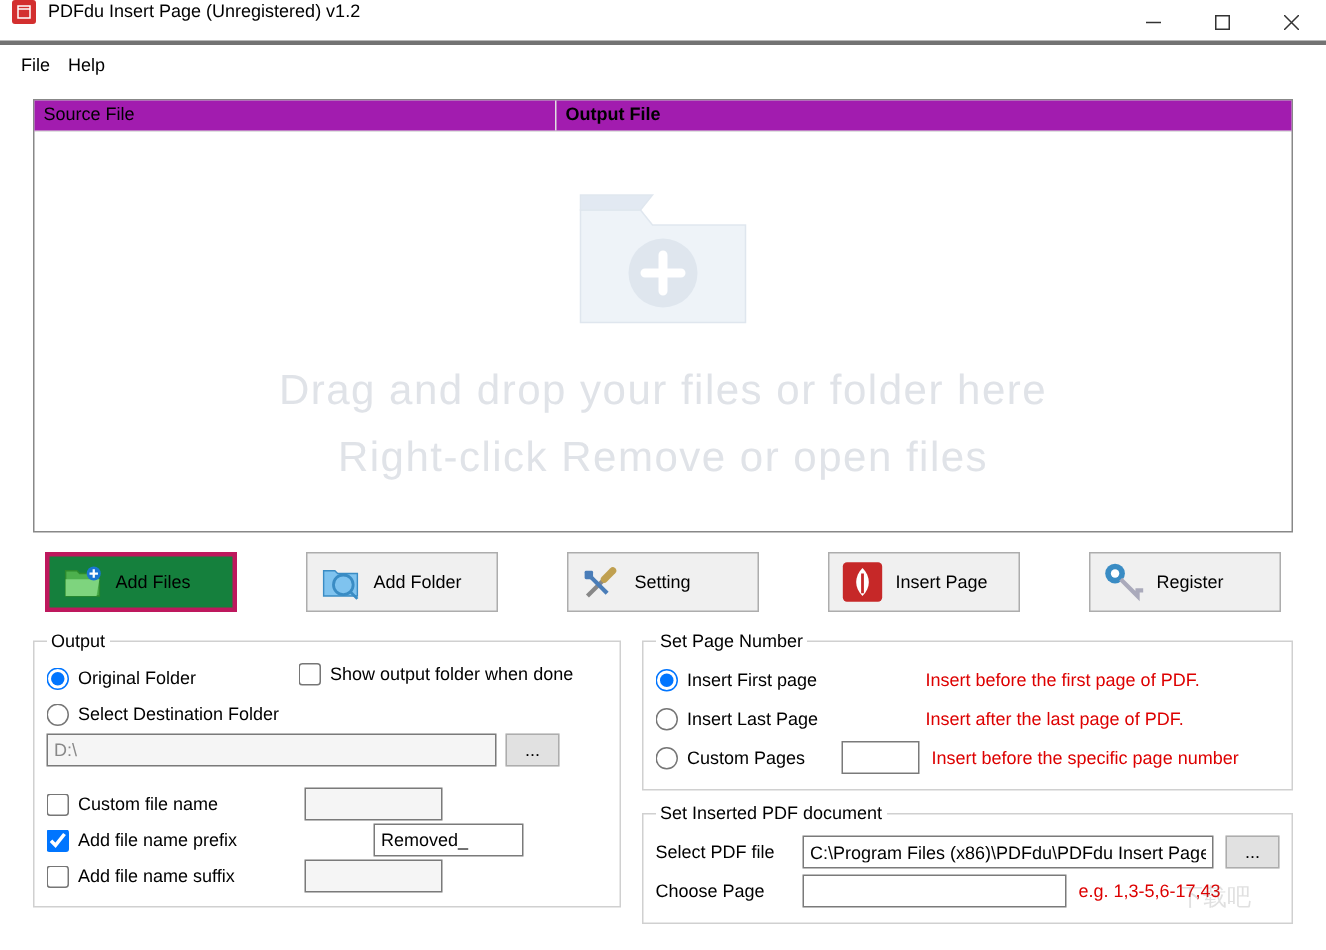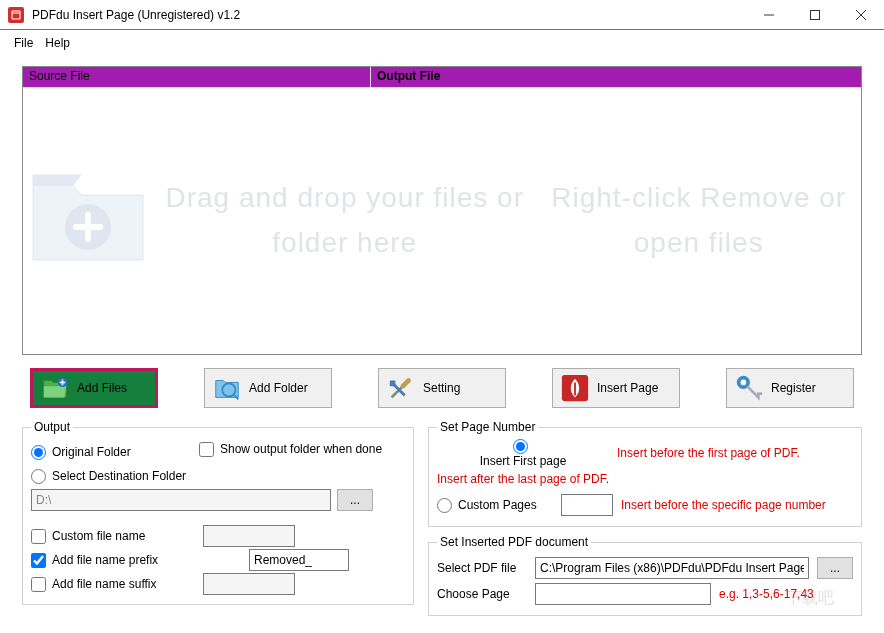--- a/index.html
+++ b/index.html
@@ -1,31 +1,31 @@
 <!DOCTYPE html>
 <html><head>
 <meta charset="utf-8">
 <style>
   * { box-sizing: border-box; }
   body { margin:0; font-family:"Microsoft YaHei","Segoe UI",Tahoma,sans-serif; font-size:12px; background:#fff; color:#000; overflow:hidden; width:884px; height:633px; }
-  .titlebar { height:30px; display:flex; align-items:center; border-bottom:1px solid #737373; padding-left:8px; }
+  .titlebar { height:30px; display:flex; align-items:flex-start; border-bottom:3px solid #737373; padding-left:8px; }
   .titlebar .app-icon { width:16px; height:16px; background:#d32f2f; margin-right:8px; display:flex; align-items:center; justify-content:center; border-radius:2px; }
   .titlebar .app-icon svg { width:10px; height:10px; }
   .titlebar .title { flex:1; color:#000; }
   .winbtn { width:46px; height:30px; display:flex; align-items:center; justify-content:center; }
   .winbtn svg { width:10px; height:10px; stroke:#333; stroke-width:1; fill:none; }
   .menubar { height:26px; display:flex; align-items:center; padding-left:8px; }
   .menubar span { padding:2px 6px; cursor:default; }
   .content { padding:10px 22px 6px 22px; }
   .table-wrap { border:1px solid #888; height:289px; background:#fff; position:relative; }
   .thead { display:flex; height:21px; border-bottom:1px solid #e0e0e0; background:#a21caf; }
   .thead .th { padding:2px 6px; border-right:1px solid #e0e0e0; }
   .thead .th:first-child { width:348px; }
   .thead .th:last-child { flex:1; border-right:none;font-weight:bold; }
-  .placeholder { position:absolute; top:21px; left:0; right:0; bottom:0; display:flex; flex-direction:row; align-items:center; justify-content:center; }
+  .placeholder { position:absolute; top:21px; left:0; right:0; bottom:0; display:flex; flex-direction:column; align-items:center; justify-content:center; }
   .folder-icon { margin-bottom:10px; opacity:0.6; }
   .dndtxt { color:#e0e3e8; font-size:28px; letter-spacing:1px; line-height:1.6; text-align:center; font-weight:400; }
   .toolbar { display:flex; gap:46px; padding:13px 8px 12px 8px; }
   .tbtn { width:128px; height:40px; border:1px solid #adadad; background:#f0f0f0; display:flex; align-items:center; padding:0 6px; gap:6px; }
   .tbtn.active { border:3px solid #be185d; background:#15803d; }
   .tbtn .ticon { width:32px; height:32px; display:flex; align-items:center; justify-content:center; }
   fieldset { border:1px solid #d0d0d0; margin:0; padding:6px 8px 8px 8px; }
   legend { padding:0 3px; }
   .panels { display:flex; gap:14px; }
   .left-panel { width:392px; }
@@ -193,27 +193,31 @@
             </div>
           <input type="text" disabled="" style="width: 92px;">
         </div>
       </fieldset>
     </div>
 
     <div class="right-panel">
       <fieldset>
         <legend>Set Page Number</legend>
         <div class="spn-row">
-          <div style="width:172px;display:flex;align-items:center;flex-direction:column;">
+          <div style="width:172px;display:flex;align-items:center;">
               <input type="radio" class="radio" checked="" style="">
               <span>Insert First page</span>
             </div>
           <span class="red">Insert before the first page of PDF.</span>
         </div>
         <div class="spn-row">
+          <div style="width:172px;display:flex;align-items:center;">
+              <input type="radio" class="radio" style="">
+              <span>Insert Last Page</span>
+            </div>
           <span class="red">Insert after the last page of PDF.</span>
         </div>
         <div class="spn-row">
           <div style="width:116px;display:flex;align-items:center;">
               <input type="radio" class="radio" style="">
               <span>Custom Pages</span>
             </div>
           <input type="text" style="width: 52px;">
           <span class="red">Insert before the specific page number</span>
         </div>

